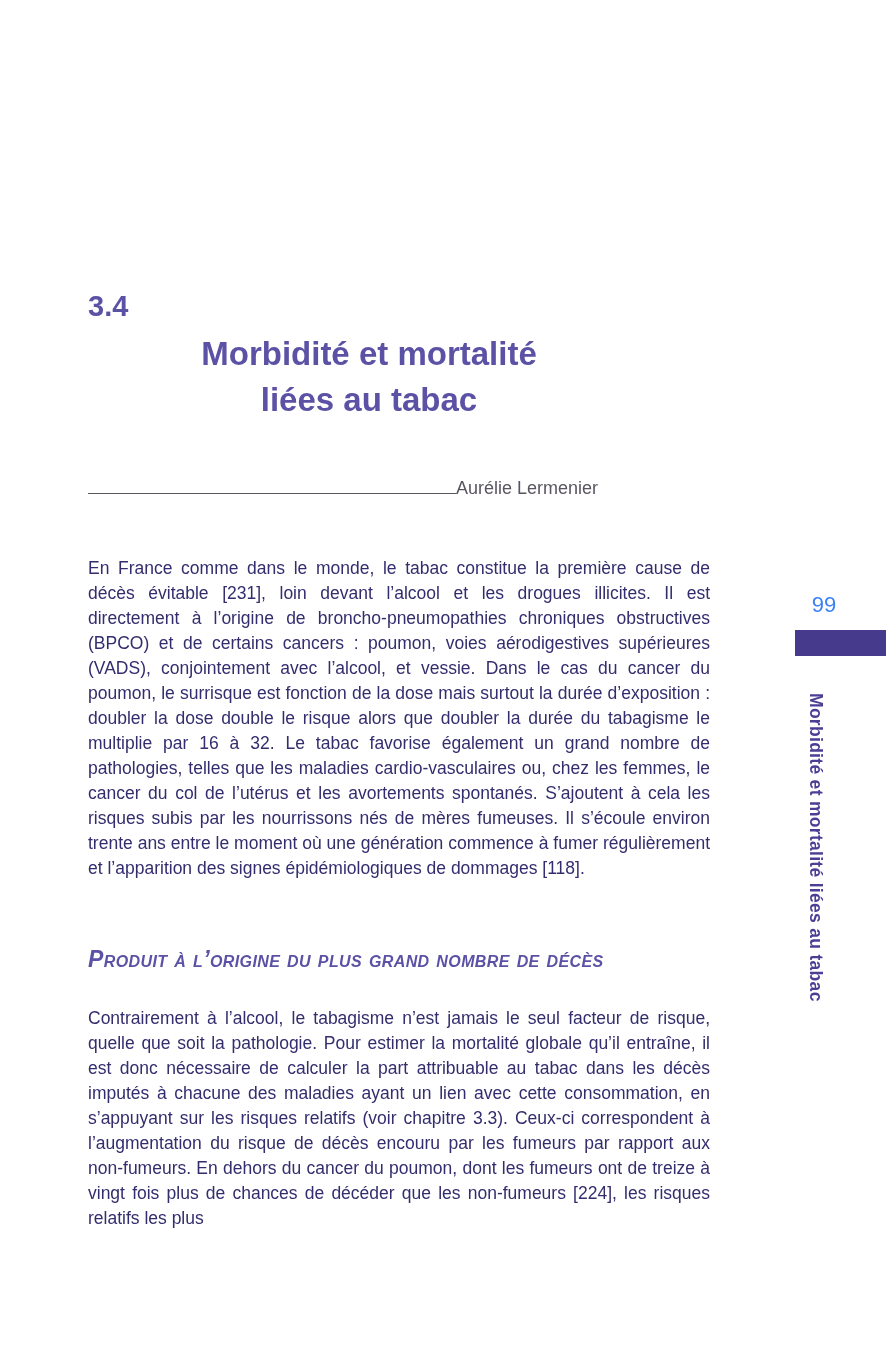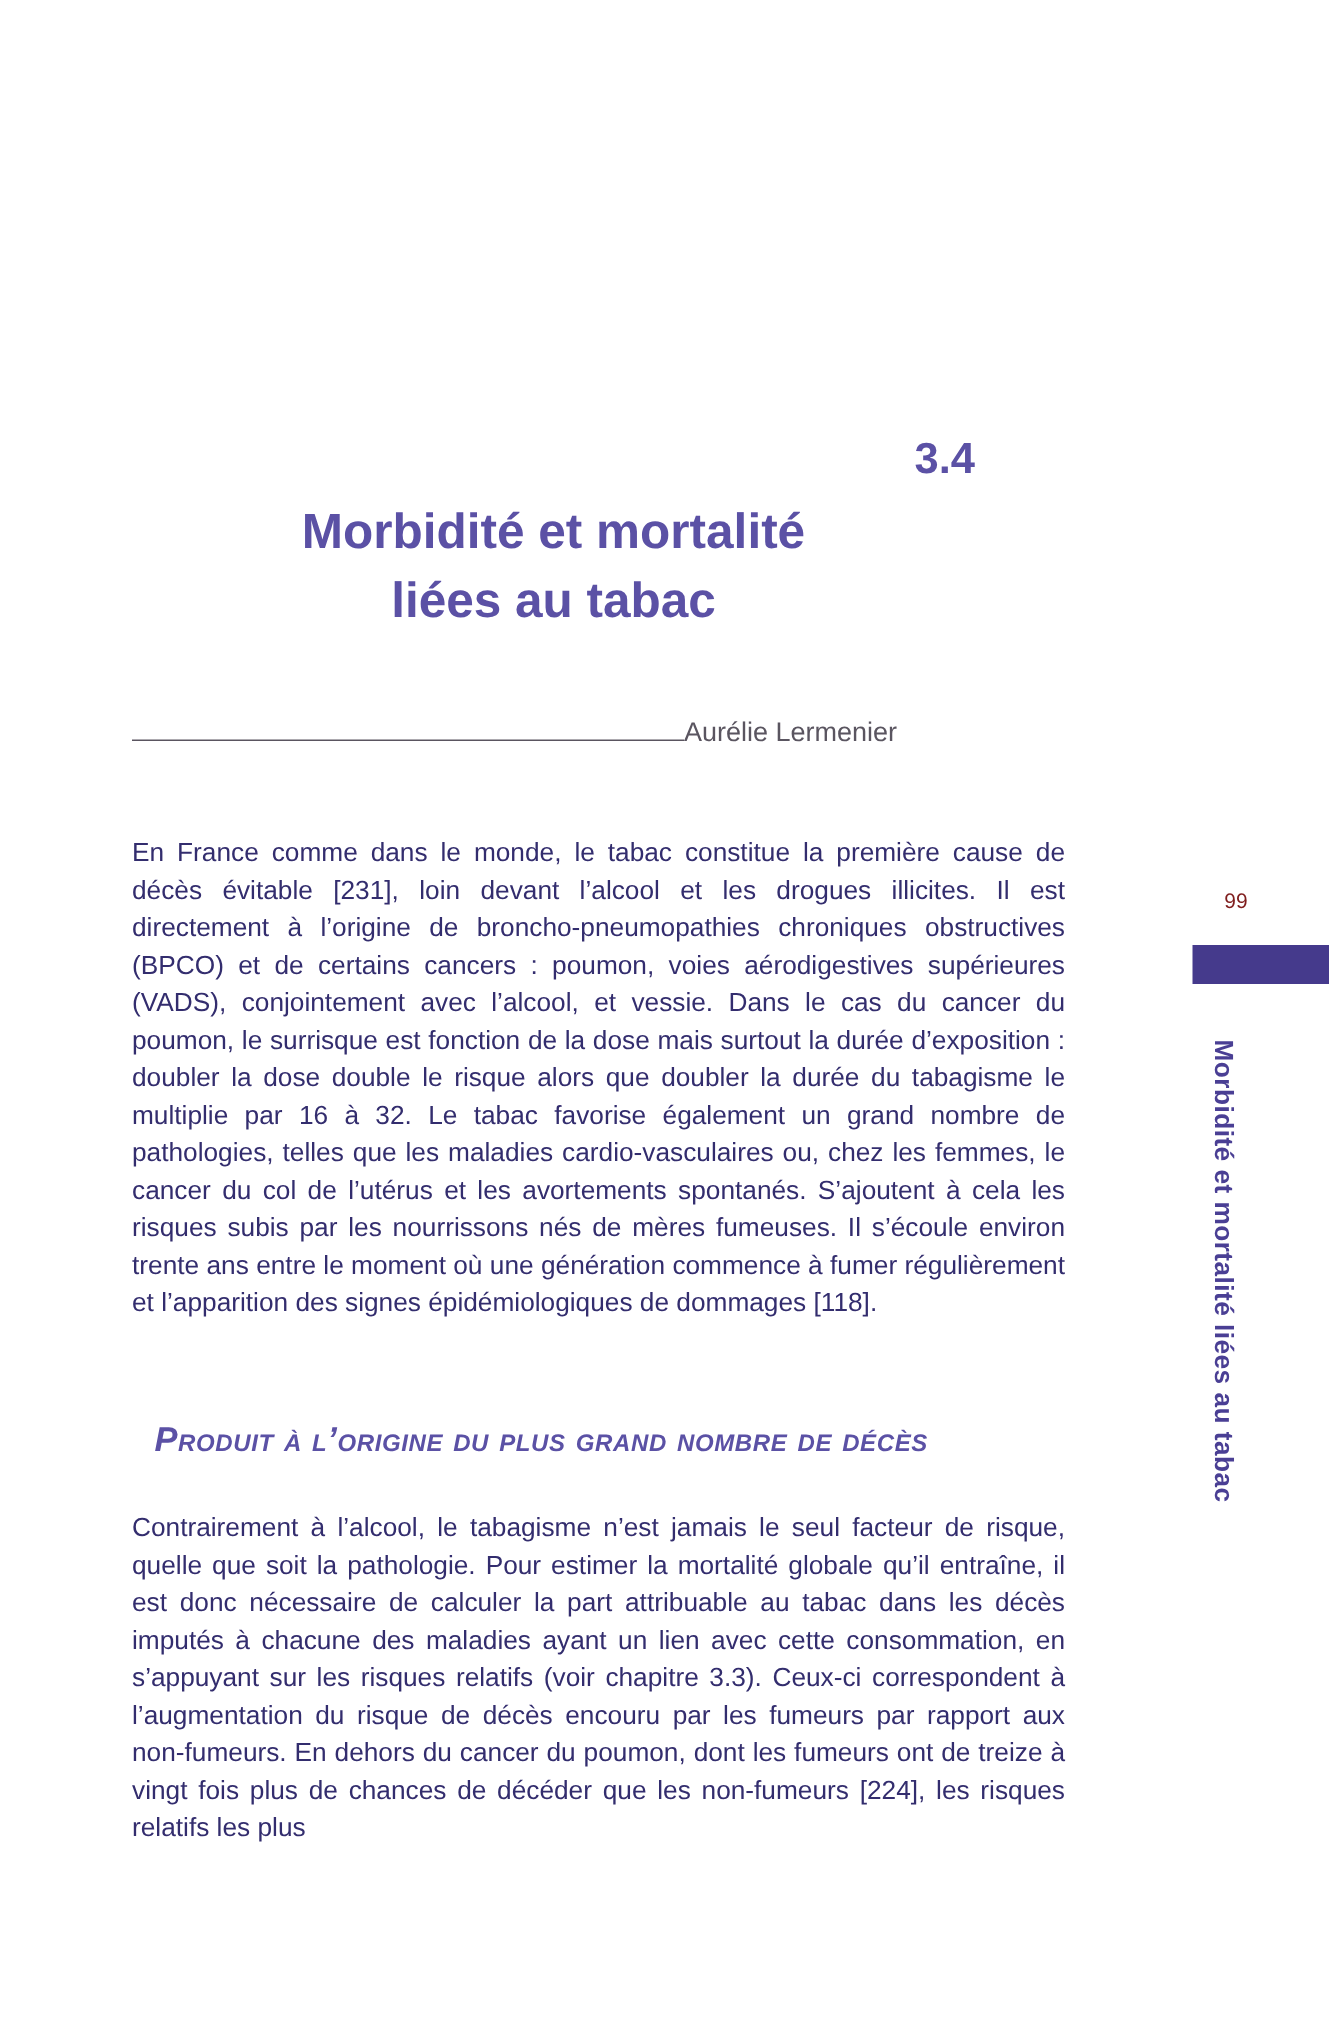--- a/index.html
+++ b/index.html
@@ -11,21 +11,21 @@
     overflow: hidden;
     font-family: "Liberation Sans", sans-serif;
     color: #332d6e;
   }
 
   .section-number {
     position: absolute;
     left: 88px;
     top: 290px;
     width: 562px;
-    text-align: right;
+    text-align: left;
     font-size: 29px;
     font-weight: 700;
     color: #5b51a5;
   }
 
   .chapter-title {
     position: absolute;
     left: 88px;
     top: 331px;
     width: 562px;
@@ -73,31 +73,30 @@
     position: absolute;
     left: 88px;
     top: 946px;
     width: 622px;
     font-variant: small-caps;
     font-style: italic;
     font-weight: 700;
     font-size: 23px;
     letter-spacing: 0.4px;
     color: #5b51a5;
-    margin-left: 15px;
   }
 
   .page-number {
     position: absolute;
     left: 798px;
     top: 592px;
     width: 52px;
     text-align: center;
-    font-size: 14px;
-    color: #7f1d1d;
+    font-size: 22px;
+    color: #3b82f6;
   }
 
   .sidebar-bar {
     position: absolute;
     left: 795px;
     top: 630px;
     width: 91px;
     height: 26px;
     background: #453a8c;
   }

